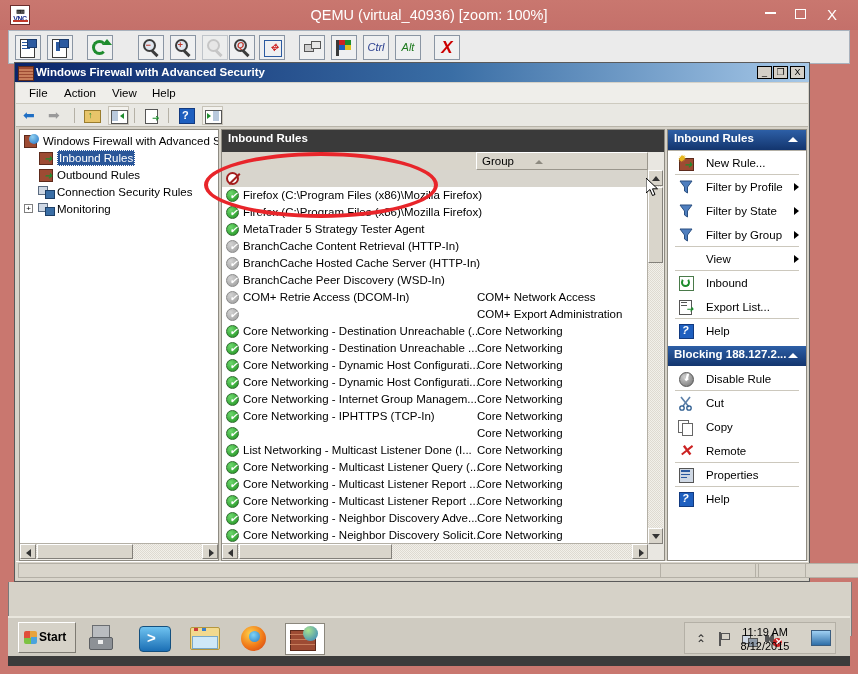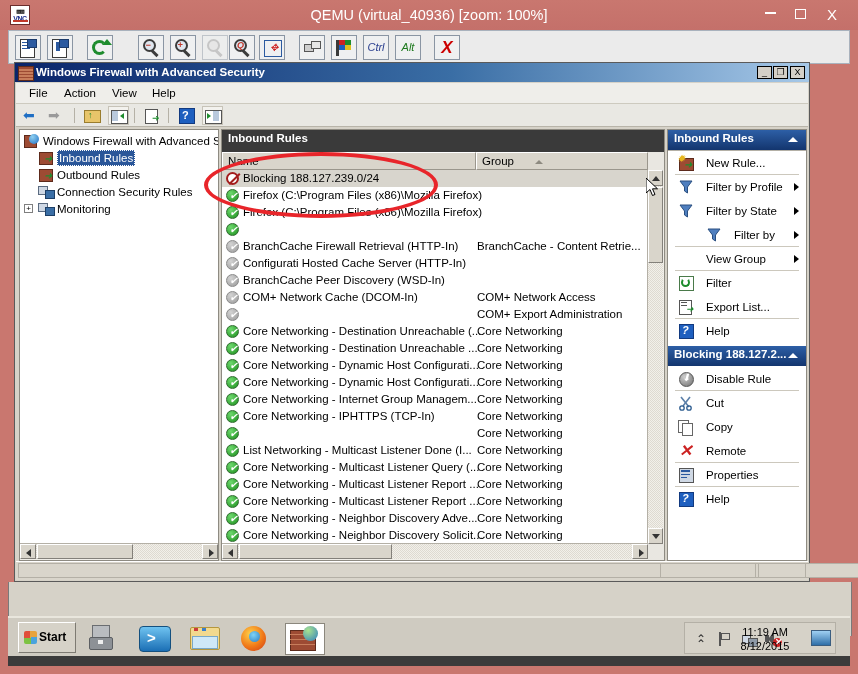--- a/index.html
+++ b/index.html
@@ -369,78 +369,74 @@
           <i class="tri" style="left:6px;top:4px;border-top:4px solid transparent;border-bottom:4px solid transparent;border-left:5px solid #333"></i>
           </div>
       </div>
     </div>
 
     <div id="pane-list">
       <div id="list-header">
         <div id="list-header-title">Inbound Rules</div>
       </div>
       <div id="col-head">
-        <div class="colh" style="left:0;width:254px">
-          <span>Name</span>
-        </div>
         <div class="colh" style="left:254px;width:172px">
           <span>Group</span>
           <i class="sortarrow" style="left:58px;top:7px"></i>
         </div>
         <div class="colh" style="left:426px;right:0;border:none;background:#e9e7e1"></div>
       </div>
 
       <div id="rows">
           <div class="row sel" style="top: 0px;">
             <span class="rico block">
               <i class="slash"></i>
             </span>
-            <span class="rname">Blocking 188.127.239.0/24</span>
           </div>
           <div class="row" style="top: 17px;">
             <span class="rico green">
               <i class="chk">✔</i>
             </span>
             <span class="rname">Firefox (C:\Program Files (x86)\Mozilla Firefox)</span>
           </div>
           <div class="row" style="top: 34px;">
             <span class="rico green">
               <i class="chk">✔</i>
             </span>
             <span class="rname">Firefox (C:\Program Files (x86)\Mozilla Firefox)</span>
           </div>
           <div class="row" style="top: 51px;">
             <span class="rico green">
               <i class="chk">✔</i>
             </span>
+            <span class="rname">MetaTrader 5 Strategy Tester Agent</span>
           </div>
           <div class="row" style="top: 68px;">
             <span class="rico gray">
               <i class="chk">✔</i>
             </span>
-            <span class="rname">BranchCache Firewall Retrieval (HTTP-In)</span>
-            <span class="rgroup">BranchCache - Content Retrie...</span>
+            <span class="rname">BranchCache Content Retrieval (HTTP-In)</span>
           </div>
           <div class="row" style="top: 85px;">
             <span class="rico gray">
               <i class="chk">✔</i>
             </span>
-            <span class="rname">Configurati Hosted Cache Server (HTTP-In)</span>
+            <span class="rname">BranchCache Hosted Cache Server (HTTP-In)</span>
           </div>
           <div class="row" style="top: 102px;">
             <span class="rico gray">
               <i class="chk">✔</i>
             </span>
             <span class="rname">BranchCache Peer Discovery (WSD-In)</span>
           </div>
           <div class="row" style="top: 119px;">
             <span class="rico gray">
               <i class="chk">✔</i>
             </span>
-            <span class="rname">COM+ Network Cache (DCOM-In)</span>
+            <span class="rname">COM+ Retrie Access (DCOM-In)</span>
             <span class="rgroup">COM+ Network Access</span>
           </div>
           <div class="row" style="top: 136px;">
             <span class="rico gray">
               <i class="chk">✔</i>
             </span>
             <span class="rgroup">COM+ Export Administration</span>
           </div>
           <div class="row" style="top: 153px;">
             <span class="rico green">
@@ -583,39 +579,39 @@
             <span class="lbl">Filter by Profile</span>
             <i class="sub"></i>
           </div>
           <div class="act-item" style="top: 69px;">
             <span class="aic"><svg width="16" height="16" viewBox="0 0 16 16">
                 <polygon points="2,2 14,2 9.5,8 9.5,14 6.5,12 6.5,8" fill="#4f7fbf" stroke="#2a4f80" stroke-width="1"></polygon>
               </svg></span>
             <span class="lbl">Filter by State</span>
             <i class="sub"></i>
           </div>
-          <div class="act-item" style="top: 93px; margin-left: 28px;">
+          <div class="act-item" style="top: 93px;">
             <span class="aic"><svg width="16" height="16" viewBox="0 0 16 16">
                 <polygon points="2,2 14,2 9.5,8 9.5,14 6.5,12 6.5,8" fill="#4f7fbf" stroke="#2a4f80" stroke-width="1"></polygon>
               </svg></span>
             <span class="lbl">Filter by Group</span>
             <i class="sub"></i>
           </div>
           <div class="act-sep" style="top: 116px;"></div>
           <div class="act-item" style="top: 117px;">
             <span class="lbl">View</span>
             <i class="sub"></i>
           </div>
           <div class="act-sep" style="top: 140px;"></div>
           <div class="act-item" style="top: 141px;">
             <span class="aic">
               <i style="position:absolute;left:1px;top:1px;width:13px;height:13px;background:#fff;border:1px solid #4a7a4a"></i>
               <i style="position:absolute;left:3px;top:3px;width:9px;height:9px;border:2px solid #1e8c2e;border-radius:50%;border-top-color:transparent;box-sizing:border-box"></i>
             </span>
-            <span class="lbl">Filter</span>
+            <span class="lbl">Inbound</span>
           </div>
           <div class="act-item" style="top: 165px;">
             <span class="aic">
               <i style="position:absolute;left:1px;top:1px;width:11px;height:13px;background:#fff;border:1px solid #555"></i>
               <i style="position:absolute;left:3px;top:3px;width:6px;height:1px;background:#555"></i>
               <i style="position:absolute;left:3px;top:6px;width:6px;height:1px;background:#555"></i>
               <i style="position:absolute;left:8px;top:6px;font-size:9px;line-height:9px;color:#1e8c2e">➜</i>
             </span>
             <span class="lbl">Export List...</span>
           </div>

